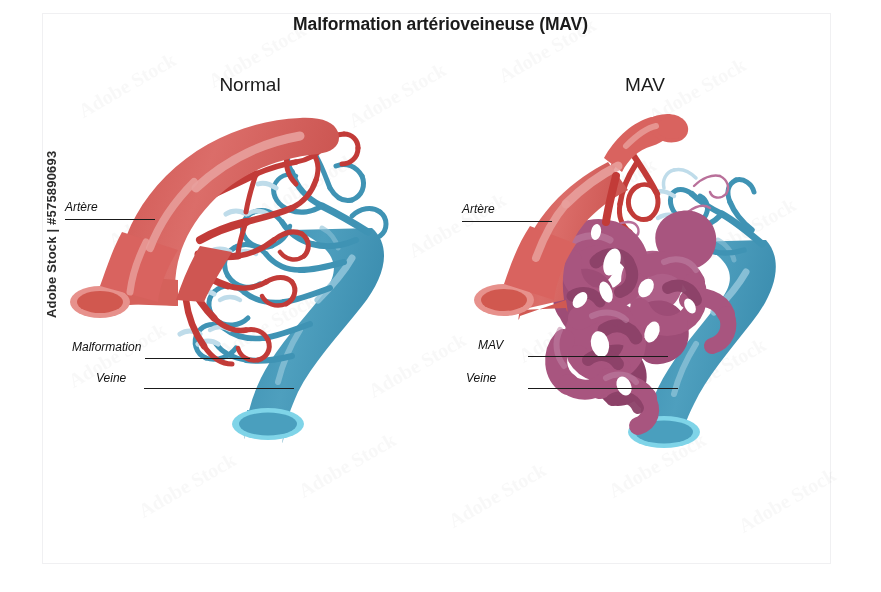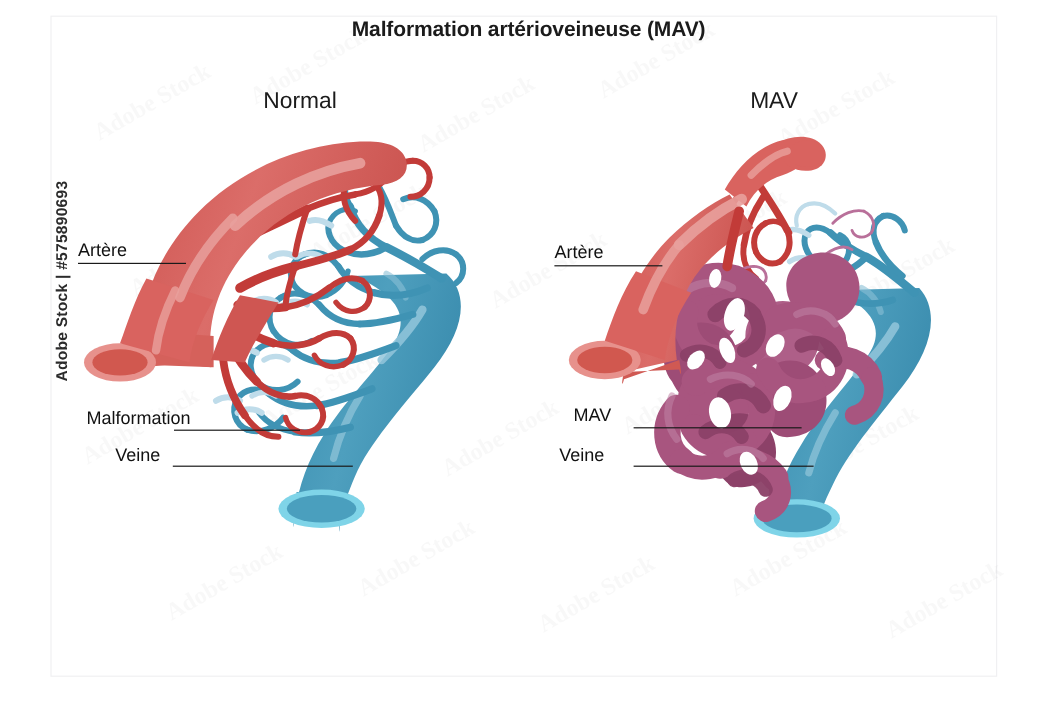--- a/index.html
+++ b/index.html
@@ -50,23 +50,24 @@
     font-size: 19px;
     color: #1b1b1b;
     font-weight: normal;
     text-align: center;
   }
   #title-normal { left: 150px; top: 74px; width: 200px; }
   #title-mav    { left: 545px; top: 74px; width: 200px; }
 
   .label {
     position: absolute;
-    font-size: 15px;
+    font-size: 12px;
     color: #111111;
     white-space: nowrap;
+    font-style: italic;
   }
 
   
   .leader {
     position: absolute;
     height: 0;
     border-top: 1.2px solid #1a1a1a;
   }
 
   

